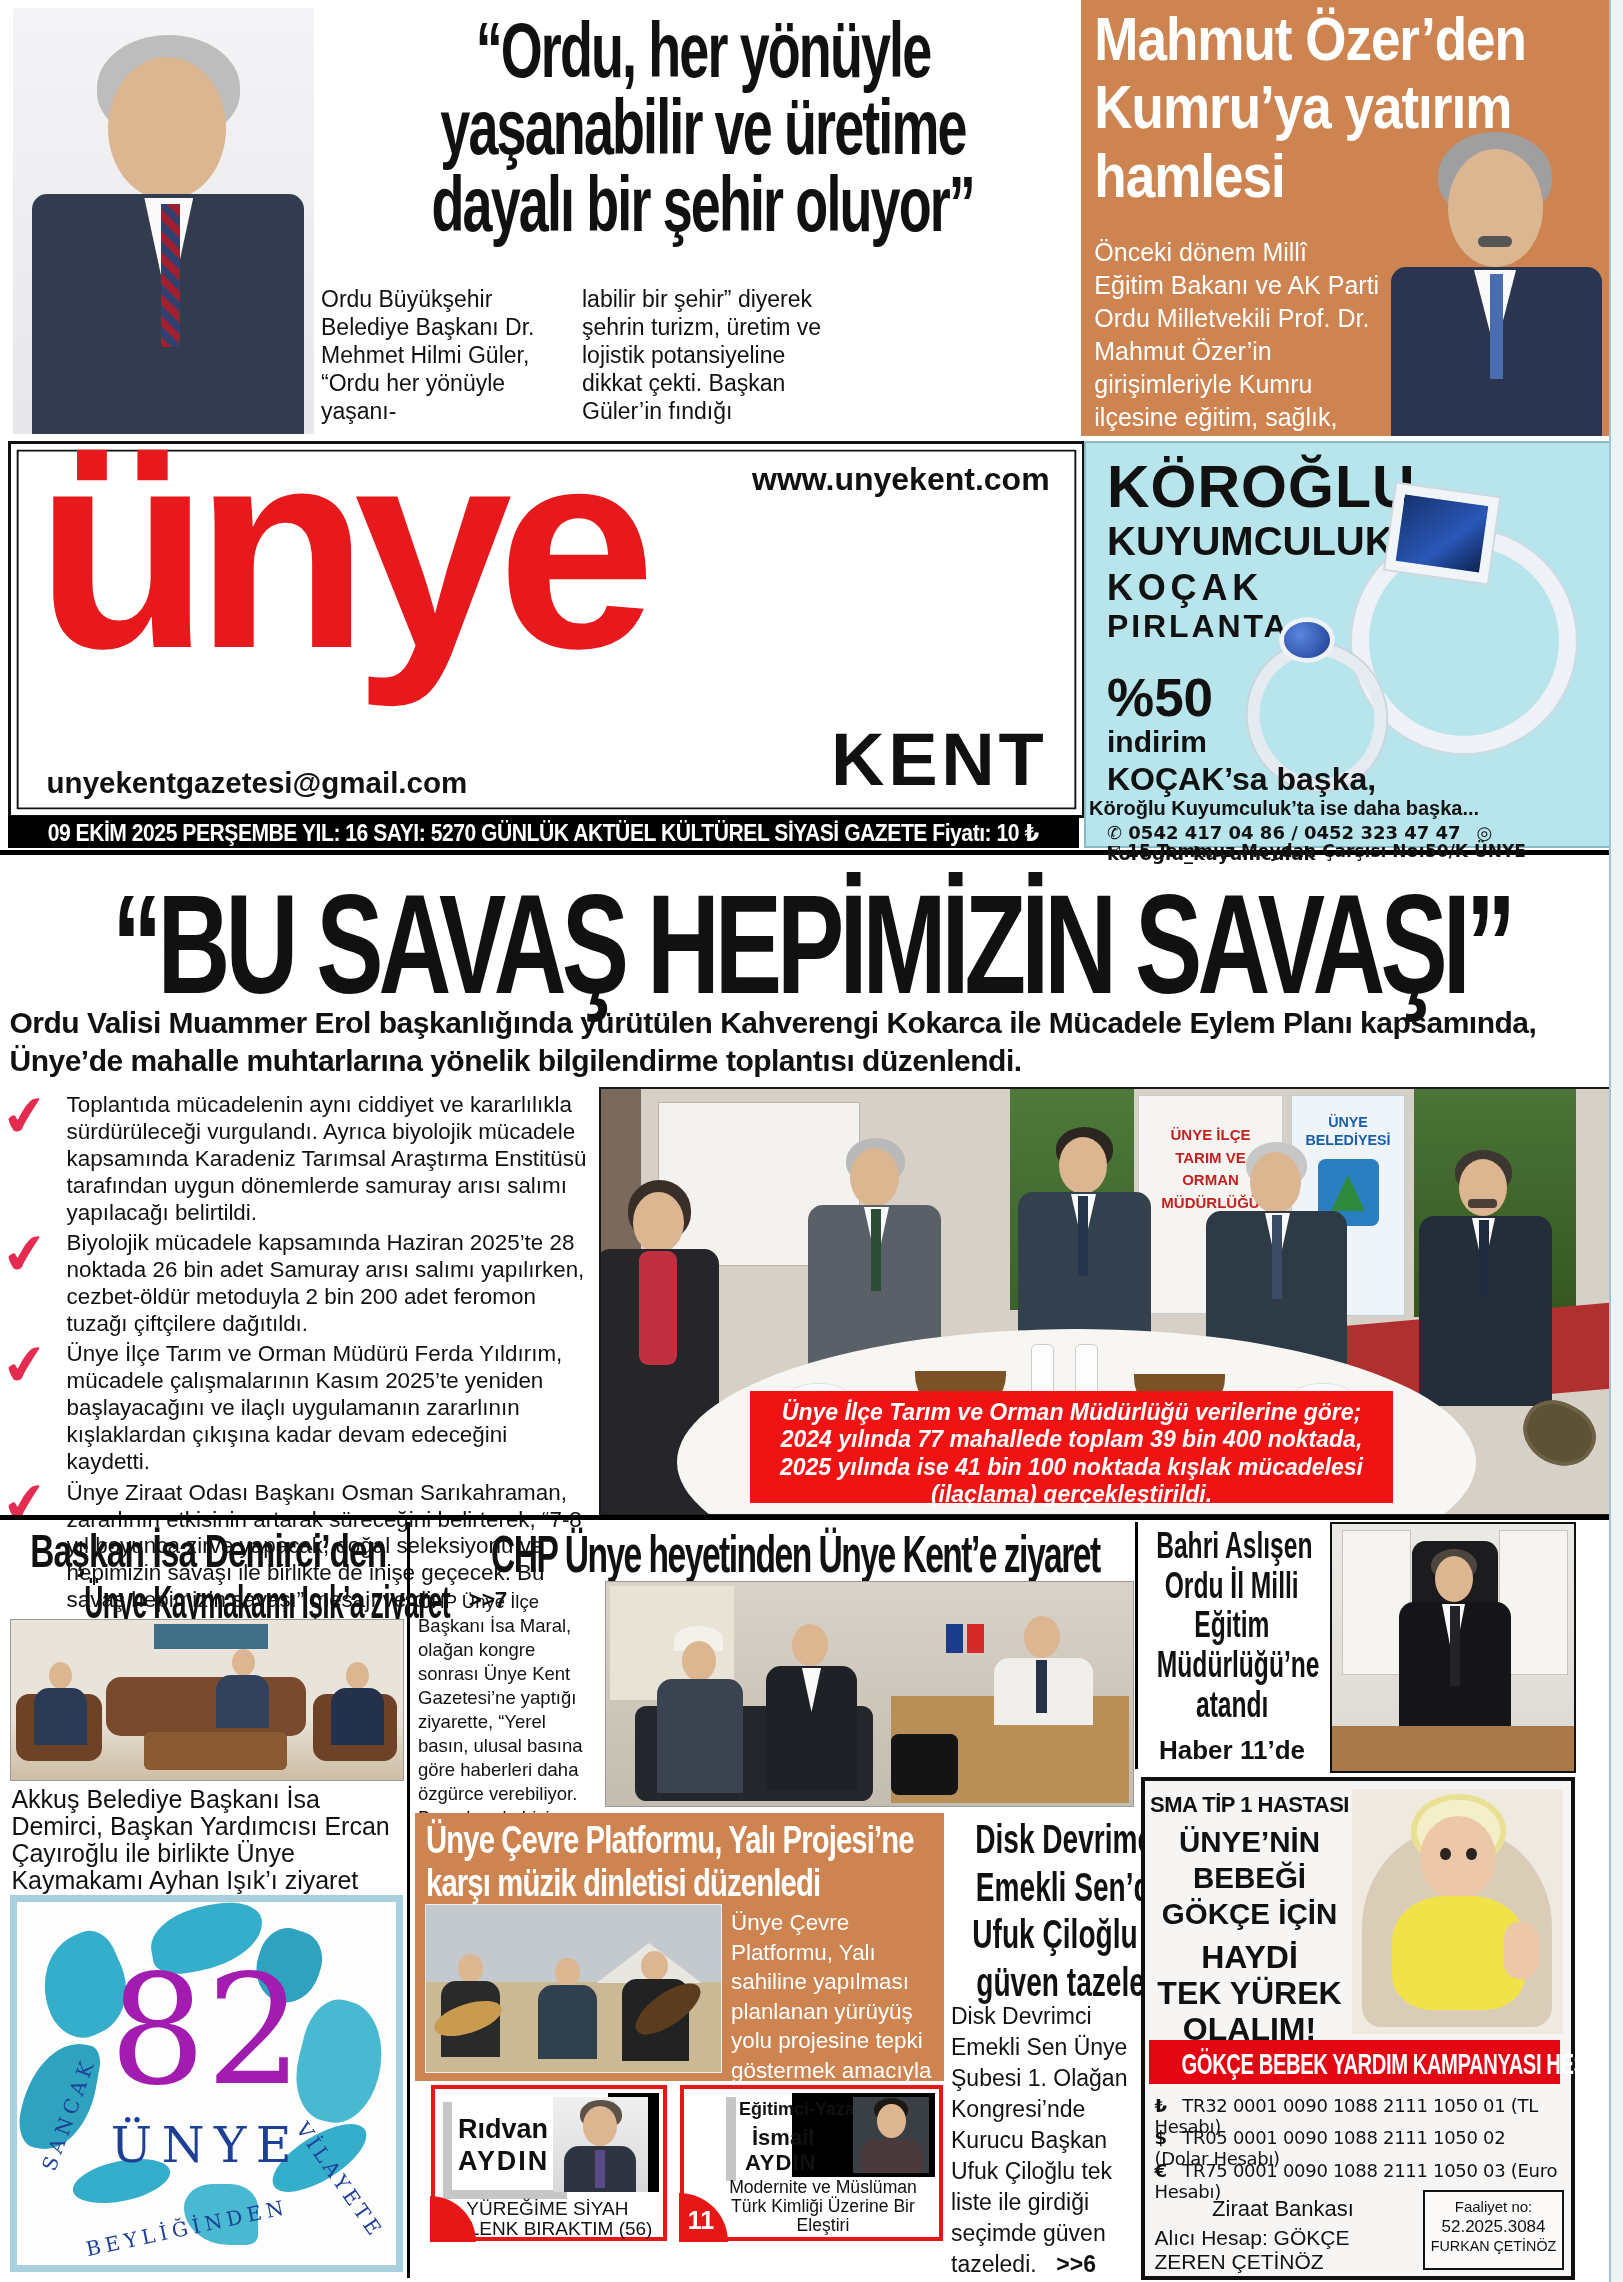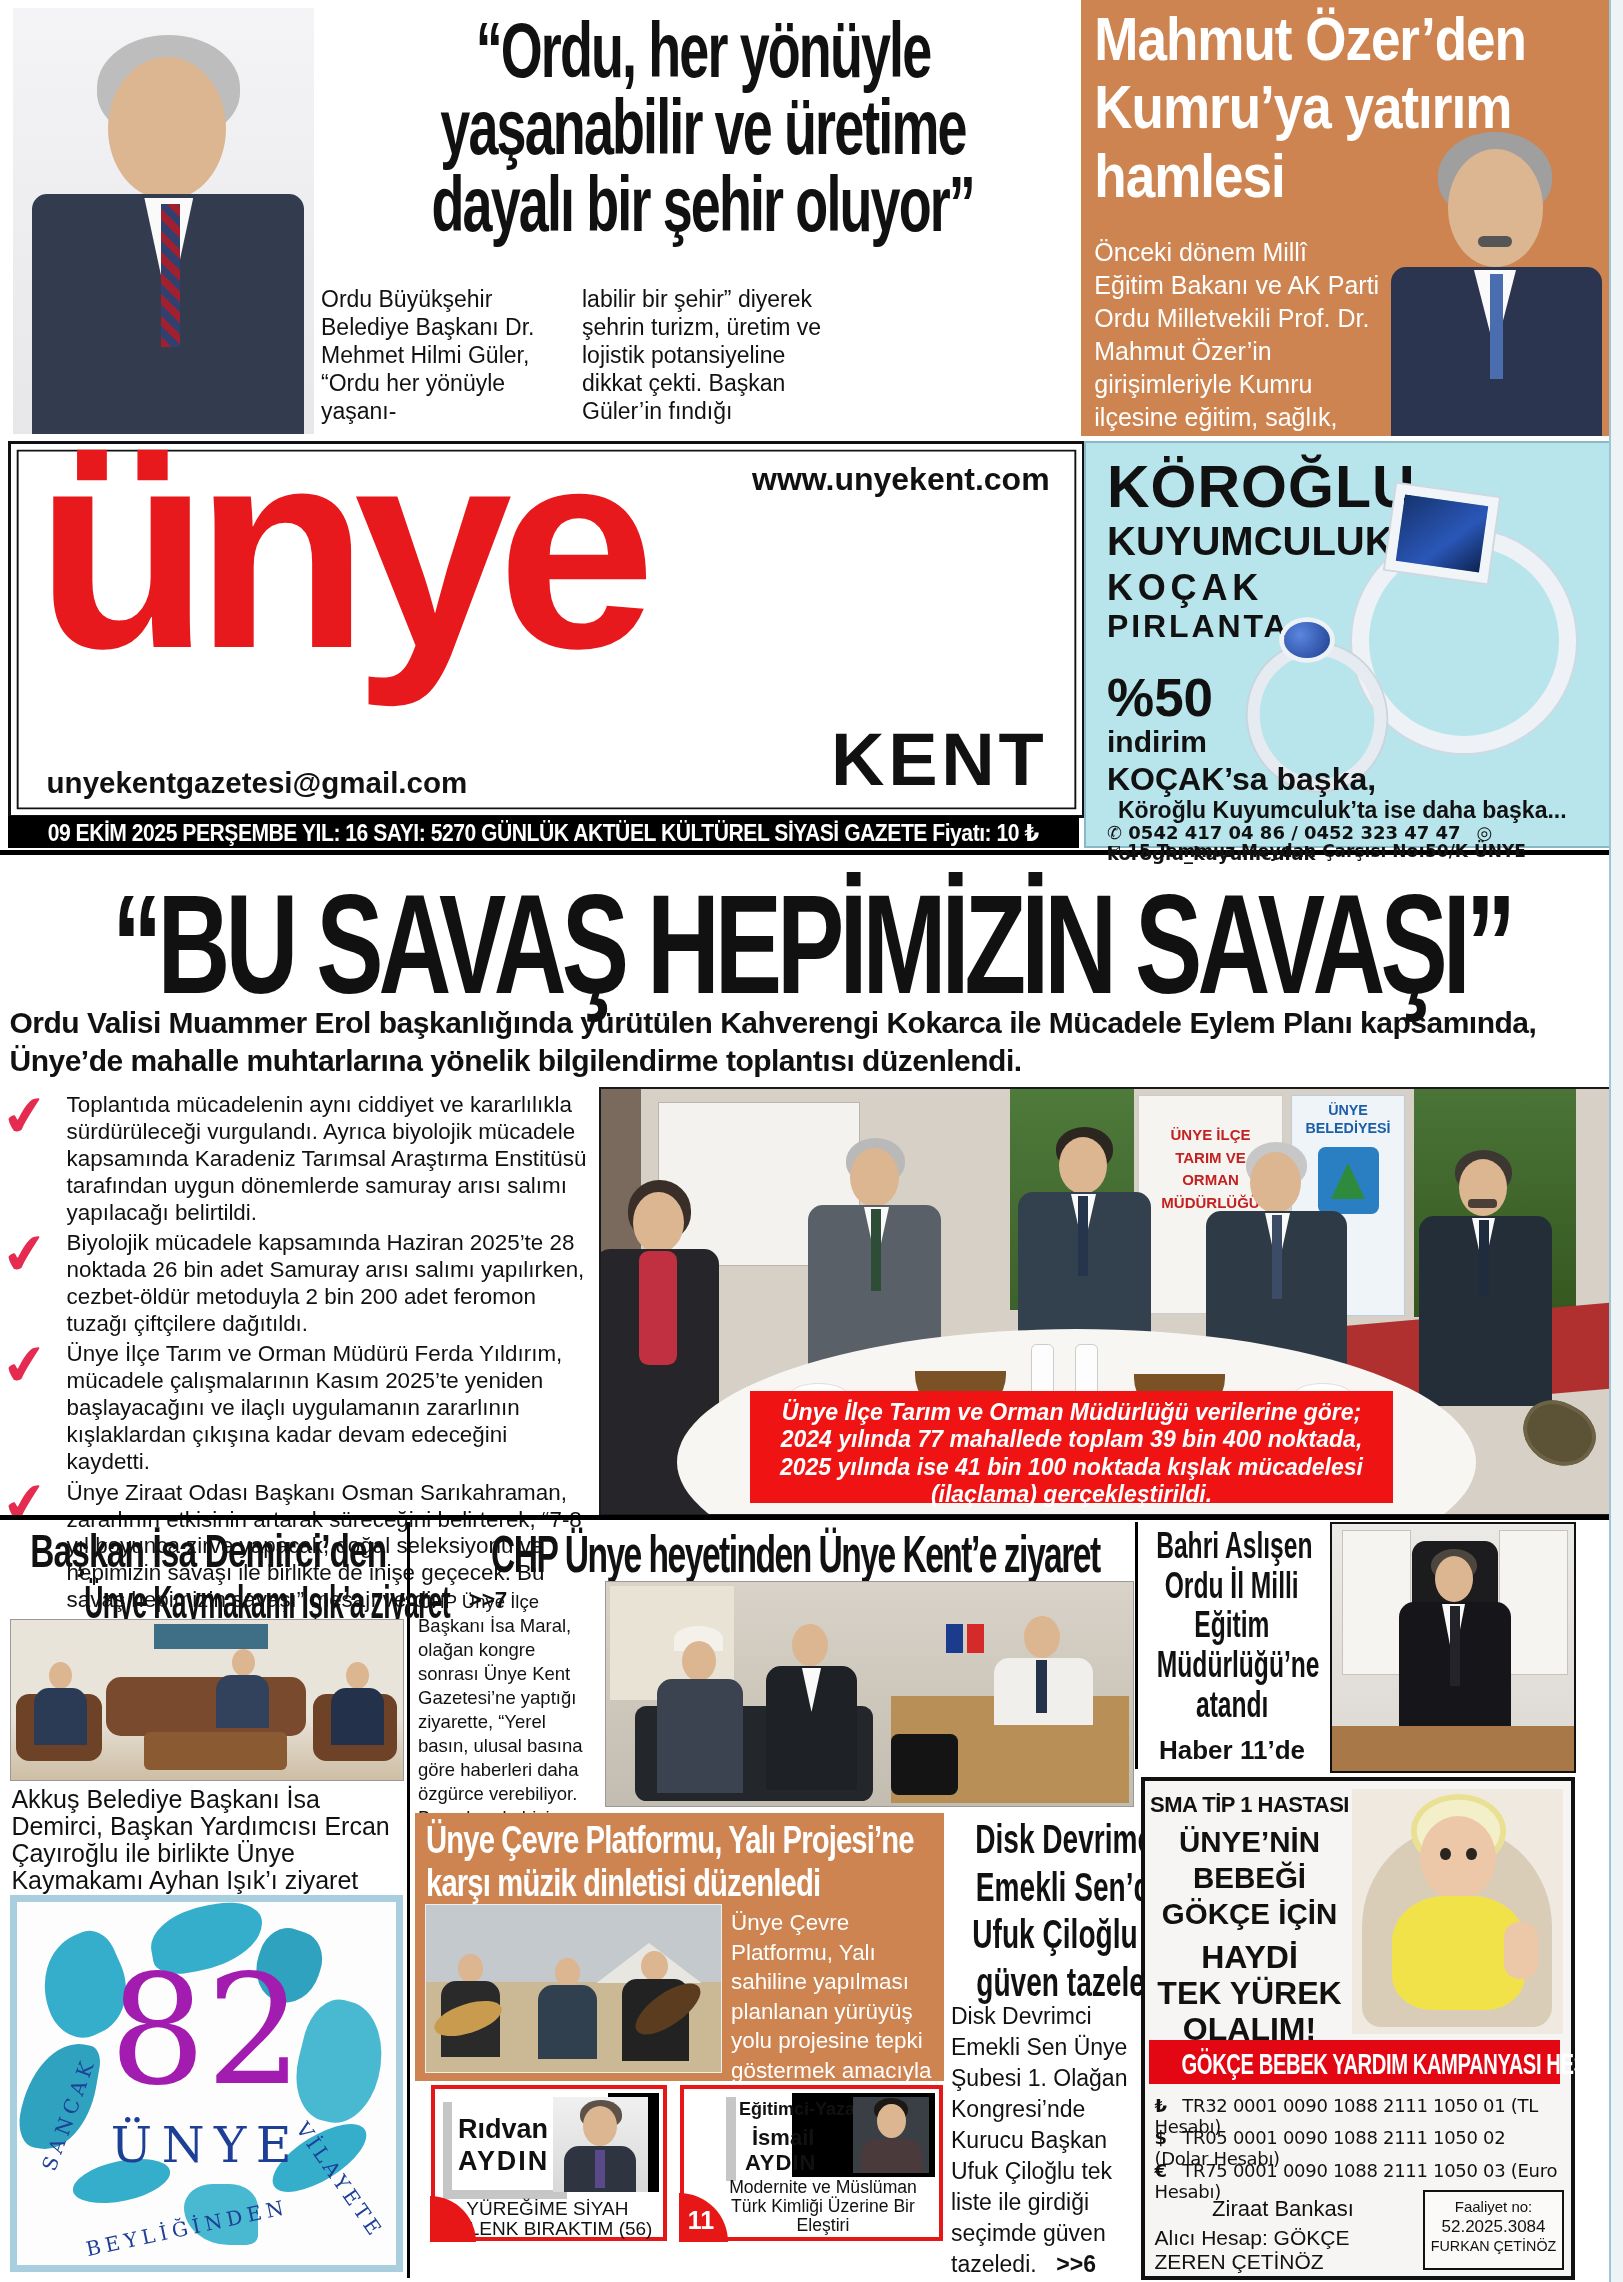--- a/index.html
+++ b/index.html
@@ -81,21 +81,21 @@
     <div class="abs b" style="left:21px;top:165px;font-size:32px;letter-spacing:2.9px;">PIRLANTA</div>
 
     <div class="abs" style="left:266px;top:86px;width:190px;height:190px;border:17px solid #eef2f6;border-radius:50%;box-shadow:0 0 0 1.9px #cfd9e2;"></div>
     <div class="abs" style="left:314px;top:57px;width:84px;height:67px;background:linear-gradient(135deg,#16336e,#2a57b8 60%,#0d2350);transform:rotate(8deg);box-shadow:0 0 0 9.5px #f2f5f8,0 0 0 11.4px #cdd8e0;"></div>
     <div class="abs" style="left:162px;top:200px;width:114px;height:124px;border:12.4px solid #e6ebf1;border-radius:50%;transform:rotate(-14deg);box-shadow:0 0 0 1.9px #c9d4dc;"></div>
     <div class="abs" style="left:198px;top:179px;width:46px;height:36px;background:radial-gradient(circle at 35% 35%,#5b86e0,#1c3d8e);border-radius:50%;box-shadow:0 0 0 4.8px #eef2f6;"></div>
 
     <div class="abs b" style="left:21px;top:224px;font-size:53px;">%50</div>
     <div class="abs b" style="left:21px;top:282px;font-size:30px;">indirim</div>
     <div class="abs b" style="left:21px;top:318px;font-size:32px;">KOÇAK’sa başka,</div>
-    <div class="abs" style="left:32px;top:354px;font-size:23px;font-weight:bold;">Köroğlu Kuyumculuk’ta ise daha başka...</div>
+    <div class="abs" style="left:3px;top:354px;font-size:20px;font-weight:bold;">Köroğlu Kuyumculuk’ta ise daha başka...</div>
     <div class="abs b" style="left:21px;top:379px;font-size:18px;font-family:'DejaVu Sans',sans-serif;">
       <span>✆ 0542 417 04 86 / 0452 323 47 47</span>
       <span style="margin-left:9.5px;">◎ koroglu_kuyumculuk</span>
     </div>
     <div class="abs b" style="left:21px;top:379px;margin-top:19px;font-size:17px;font-family:'DejaVu Sans',sans-serif;">✉ 15 Temmuz Meydan Çarşısı No:50/K ÜNYE</div>
   </div>
 
   <div class="abs ctr" style="left:0;top:864px;width:1624px;">
     <span class="sx b" style="font-size:97px;letter-spacing:-4.8px;transform:scale(1.04,1.45);">“BU SAVAŞ HEPİMİZİN SAVAŞI”</span>
   </div>
@@ -122,21 +122,21 @@
   </div>
 
   <div class="photo" style="left:599px;top:1087px;width:1014px;height:425px;background:#d6d0c6;border:2.9px solid #1a1a1a;">
     <div class="abs" style="left:0;top:0;width:40px;height:100%;background:#7a6a5e;"></div>
     <div class="abs" style="left:57px;top:13.3px;width:200px;height:162px;background:#f4f2ee;border:1.9px solid #b9b4ac;"></div>
     <div class="abs" style="left:409px;top:0;width:124px;height:221px;background:linear-gradient(180deg,#4e7a3a,#3d612c);"></div>
     <div class="abs ctr" style="left:537px;top:5.7px;width:143px;height:217px;background:#f6f4f0;border:1px solid #ccc;">
       <div class="b" style="margin-top:28.5px;padding:0 7.6px;font-size:15px;line-height:1.5;color:#c32222;">ÜNYE İLÇE TARIM VE ORMAN MÜDÜRLÜĞÜ</div>
     </div>
     <div class="abs ctr" style="left:690px;top:5.7px;width:112px;height:219px;background:#eef4f8;border:1px solid #bcd;">
-      <div class="b" style="margin-top:5px;padding:0 5px;font-size:14.3px;line-height:1.3;color:#1b5ea8;">ÜNYE BELEDİYESİ</div>
+      <div class="b" style="margin-top:17px;padding:0 5px;font-size:14.3px;line-height:1.3;color:#1b5ea8;">ÜNYE BELEDİYESİ</div>
       <div style="margin:9.5px auto 0;width:61px;height:67px;background:#2a7fc2;border-radius:7.6px;"></div>
       <div style="margin:-51px auto 0;width:0;height:0;border-left:17px solid transparent;border-right:17px solid transparent;border-bottom:36px solid #2e8b3e;"></div>
     </div>
     <div class="abs" style="left:813px;top:0;width:162px;height:228px;background:linear-gradient(180deg,#4a7438,#35571f);"></div>
     <div class="abs" style="left:723px;top:226px;width:291px;height:86px;background:#b03030;transform:skewY(-5deg);"></div>
 
     <div>
       <div class="hair" style="left:27px;top:91px;width:63px;height:61px;background:#3a2e28;"></div>
       <div class="head" style="left:32px;top:103px;width:51px;height:61px;"></div>
       <div class="torso" style="left:-5.7px;top:160px;width:124px;height:266px;background:#26262a;"></div>

